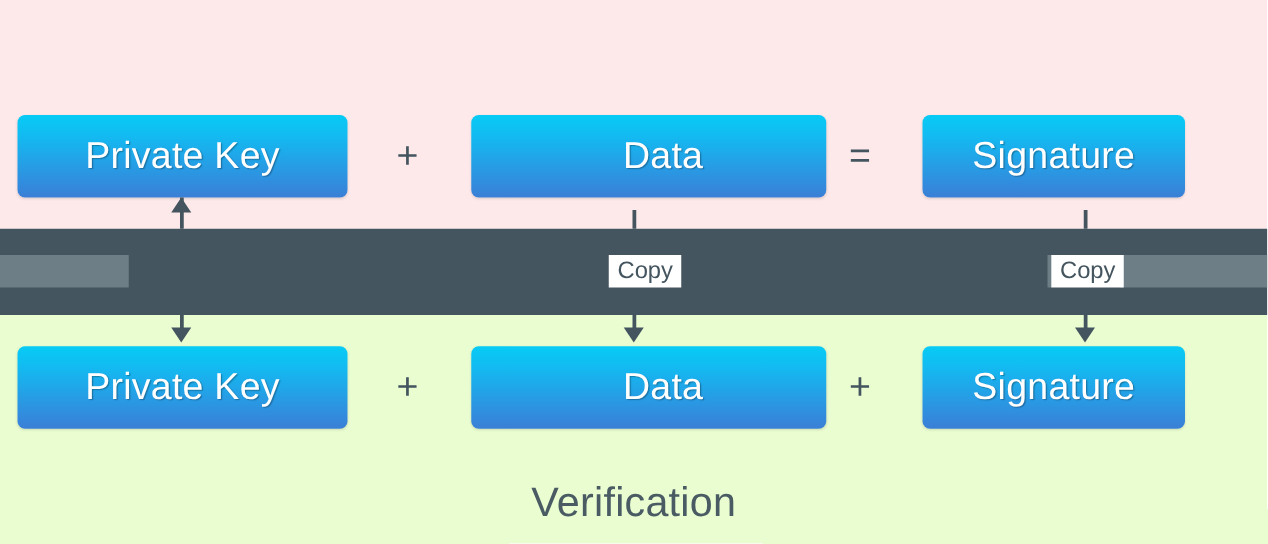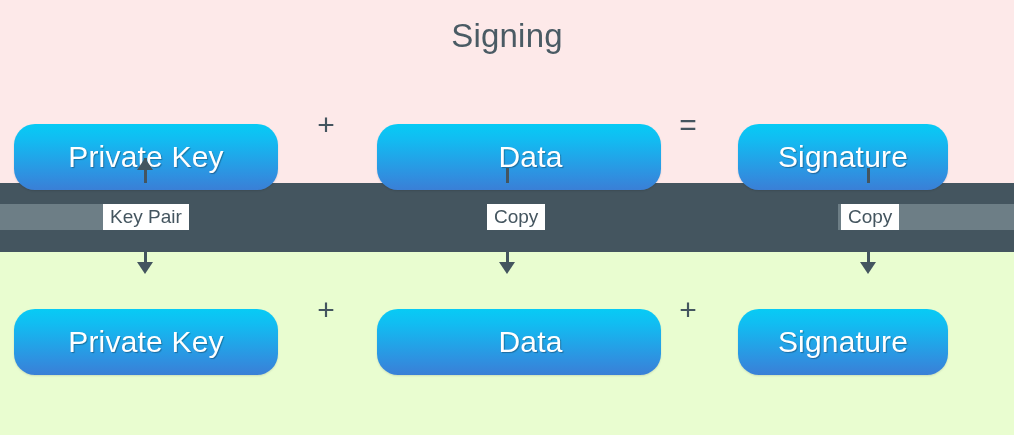--- a/index.html
+++ b/index.html
@@ -51,27 +51,26 @@
     font-family: "Liberation Sans", sans-serif;
     letter-spacing: 0.2px;
   }
   .title-signing { top: 17px; }
   .title-verification { top: 383px; }
 
   
   .kbox {
     position: absolute;
     height: 66px;
-    border-radius: 21px;
+    border-radius: 6px;
     background: linear-gradient(180deg, #07cbf5 0%, #11bdf2 22%, #2f90e0 78%, #3a7fd6 100%);
     box-shadow: 0 1px 2px rgba(0,0,0,0.12);
     display: flex;
     align-items: center;
     justify-content: center;
-    margin-top: 32px;
   }
   .kbox span {
     color: #ffffff;
     font-size: 30px;
     font-family: "Liberation Sans", sans-serif;
     text-shadow: 1px 1px 1px rgba(0,0,0,0.30);
     letter-spacing: 0.2px;
     white-space: nowrap;
   }
 
@@ -175,22 +174,22 @@
 </style>
 </head>
 <body>
 
 <div id="diagram">
 
   <div class="band band-signing"></div>
   <div class="band band-transfer"></div>
   <div class="band band-verification"></div>
 
-  <div class="section-title title-signing">Signing</div>
-
+
+  <div class="section-title title-verification">Verification</div>
 
   <div class="row-top">
     <div class="kbox col-1">
       <span>Private Key</span>
     </div>
     <div class="kbox col-2">
       <span>Data</span>
     </div>
     <div class="kbox col-3">
       <span>Signature</span>
@@ -230,19 +229,18 @@
 
   <div class="vline conn-bot x-col3"></div>
   <div class="arrow-head arrow-down ah-col3" style="top:262px;"></div>
 
   <div class="tbar tbar-left"></div>
   <div class="tick tick-keypair"></div>
 
   <div class="tbar tbar-right"></div>
   <div class="tick tick-copy-right"></div>
 
-  <div class="tlabel lbl-keypair">Key Pair</div>
 
   <div class="tlabel lbl-copy-mid">Copy</div>
 
   <div class="tlabel lbl-copy-right">Copy</div>
 
 </div>
 
 </body></html>

